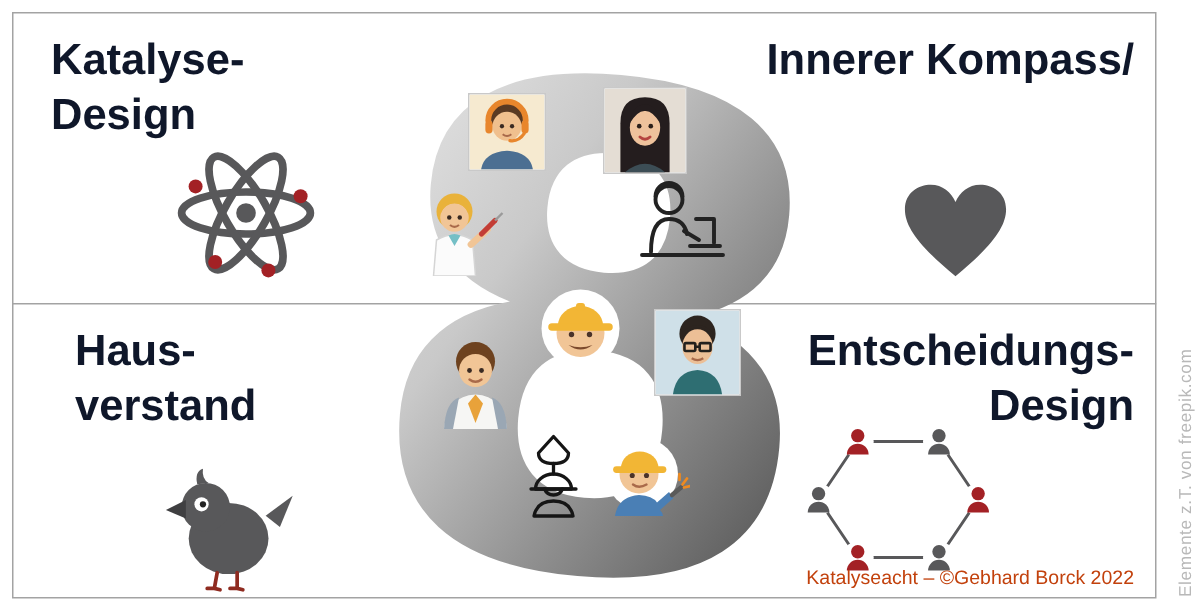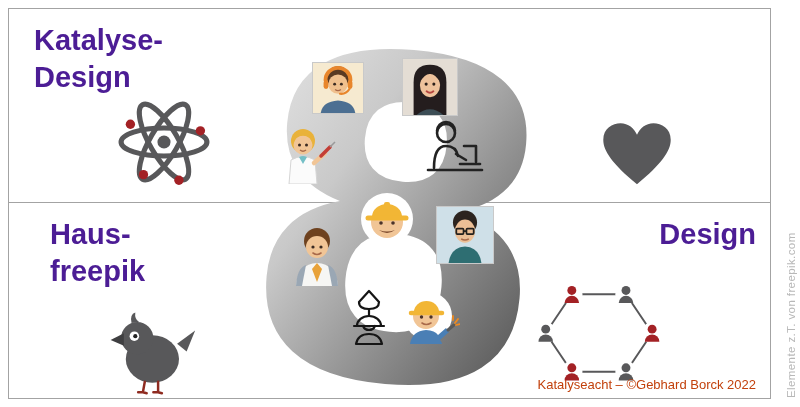--- a/index.html
+++ b/index.html
@@ -4,21 +4,21 @@
 <style>
   * { margin:0; padding:0; box-sizing:border-box; }
   html,body { background:#fff; }
   body { font-family:"Liberation Sans", sans-serif; }
   .canvas { position:relative; width:800px; height:407px; background:#fff; overflow:hidden; }
 
   .panel { position:absolute; left:8px; width:763px; border:1px solid #a3a3a3; background:#fff; }
   .panel.top { top:8px; height:195px; }
   .panel.bottom { top:202px; height:197px; }
 
-  .quad-label { position:absolute; font-weight:bold; font-size:29px; line-height:37px; color:#4c1d95; }
+  .quad-label { position:absolute; font-weight:bold; font-size:29px; line-height:37px; color:#0f172a; }
   .quad-label.tl { left:34px; top:22px; }
   .quad-label.tr { right:44px; top:22px; text-align:right; }
   .quad-label.bl { left:50px; top:216px; }
   .quad-label.br { right:44px; top:216px; text-align:right; }
 
   .icon-wrap { position:absolute; }
   .icon-wrap svg { width:100%; height:100%; display:block; }
   #atom    { left:108px; top:86px;  width:112px; height:112px; }
   #heart   { left:601px; top:121px; width:72px;  height:66px; }
   #bird    { left:103px; top:302px; width:95px;  height:95px; }
@@ -65,26 +65,28 @@
       </defs>
       <text x="150" y="340" text-anchor="middle" font-family="'DejaVu Sans', sans-serif" font-weight="bold" font-size="465" fill="url(#g8)">8</text>
     </svg>
   </div>
 
   <div class="quad-label tl">
     <div>Katalyse-</div>
     <div>Design</div>
   </div>
   <div class="quad-label tr">
+    <div>Innerer Kompass/</div>
   </div>
   <div class="quad-label bl">
     <div>Haus-</div>
-    <div>freepik</div>
+    <div>verstand</div>
   </div>
   <div class="quad-label br">
+    <div>Entscheidungs-</div>
     <div>Design</div>
   </div>
 
   <div class="icon-wrap" id="atom">
     <svg viewBox="0 0 120 120">
       <g fill="none" stroke="#58585A" stroke-width="5.5">
         <ellipse cx="60" cy="60" rx="46" ry="15"></ellipse>
         <ellipse cx="60" cy="60" rx="46" ry="15" transform="rotate(60 60 60)"></ellipse>
         <ellipse cx="60" cy="60" rx="46" ry="15" transform="rotate(120 60 60)"></ellipse>
       </g>

